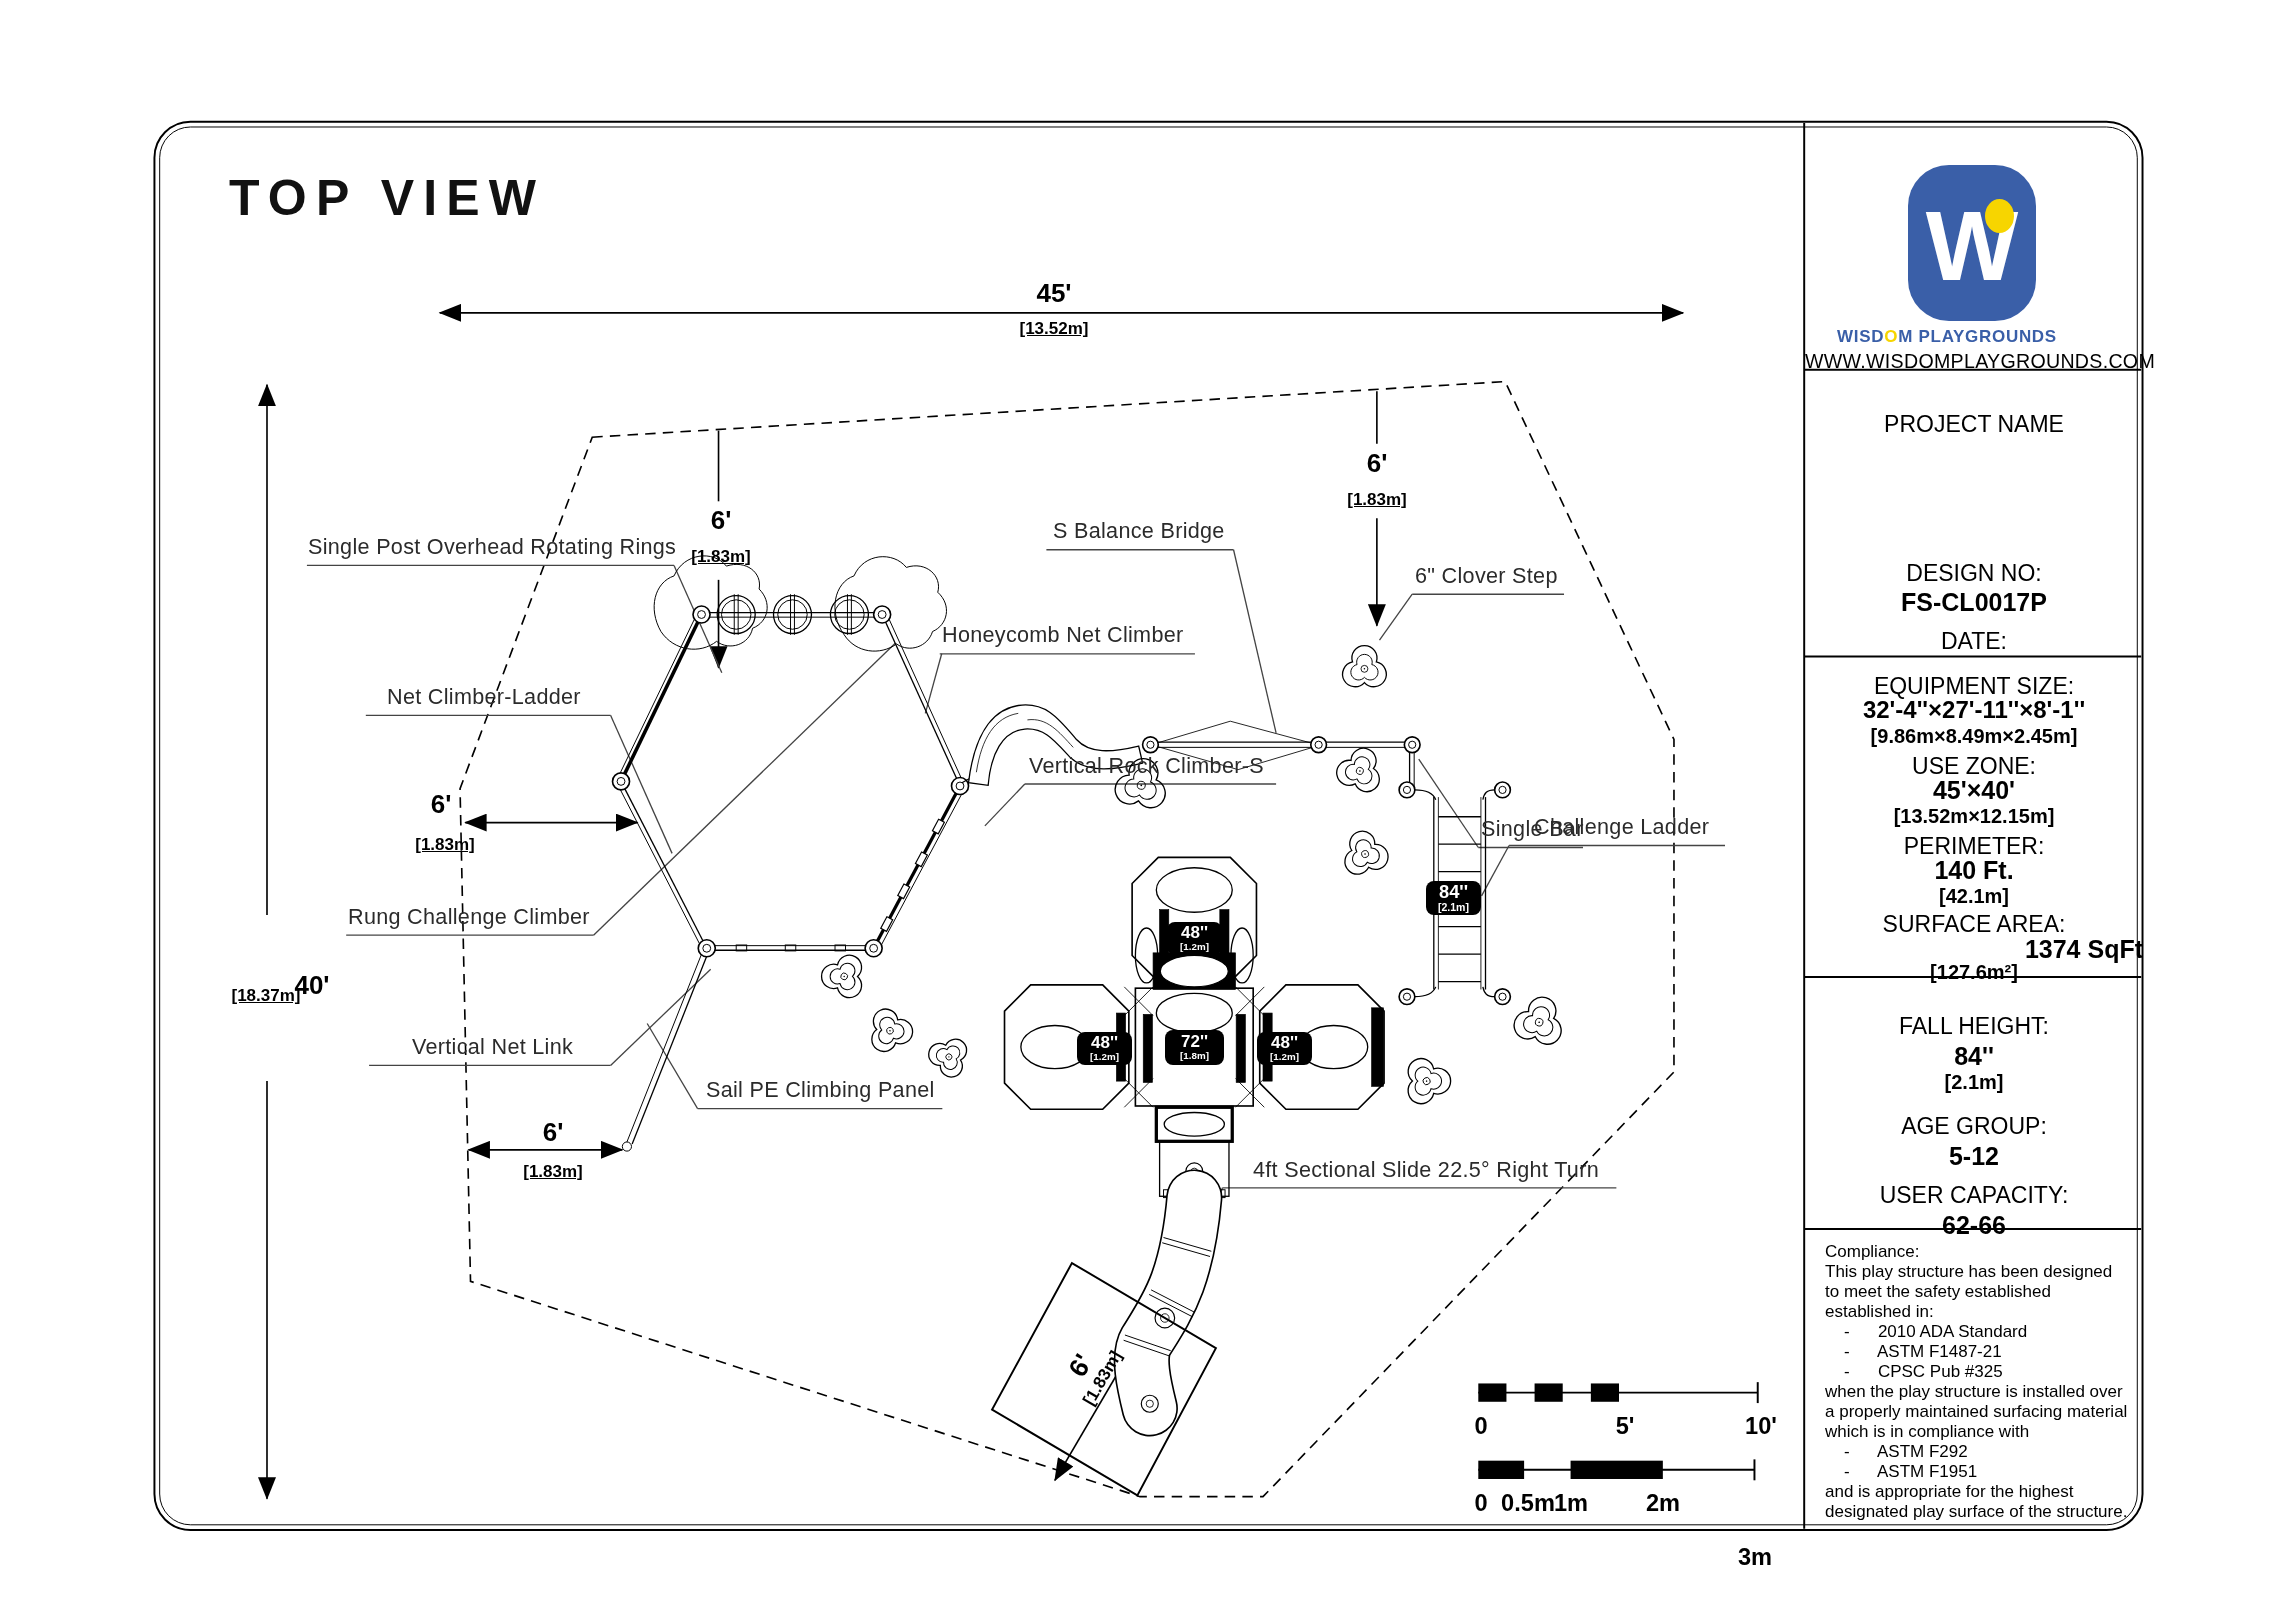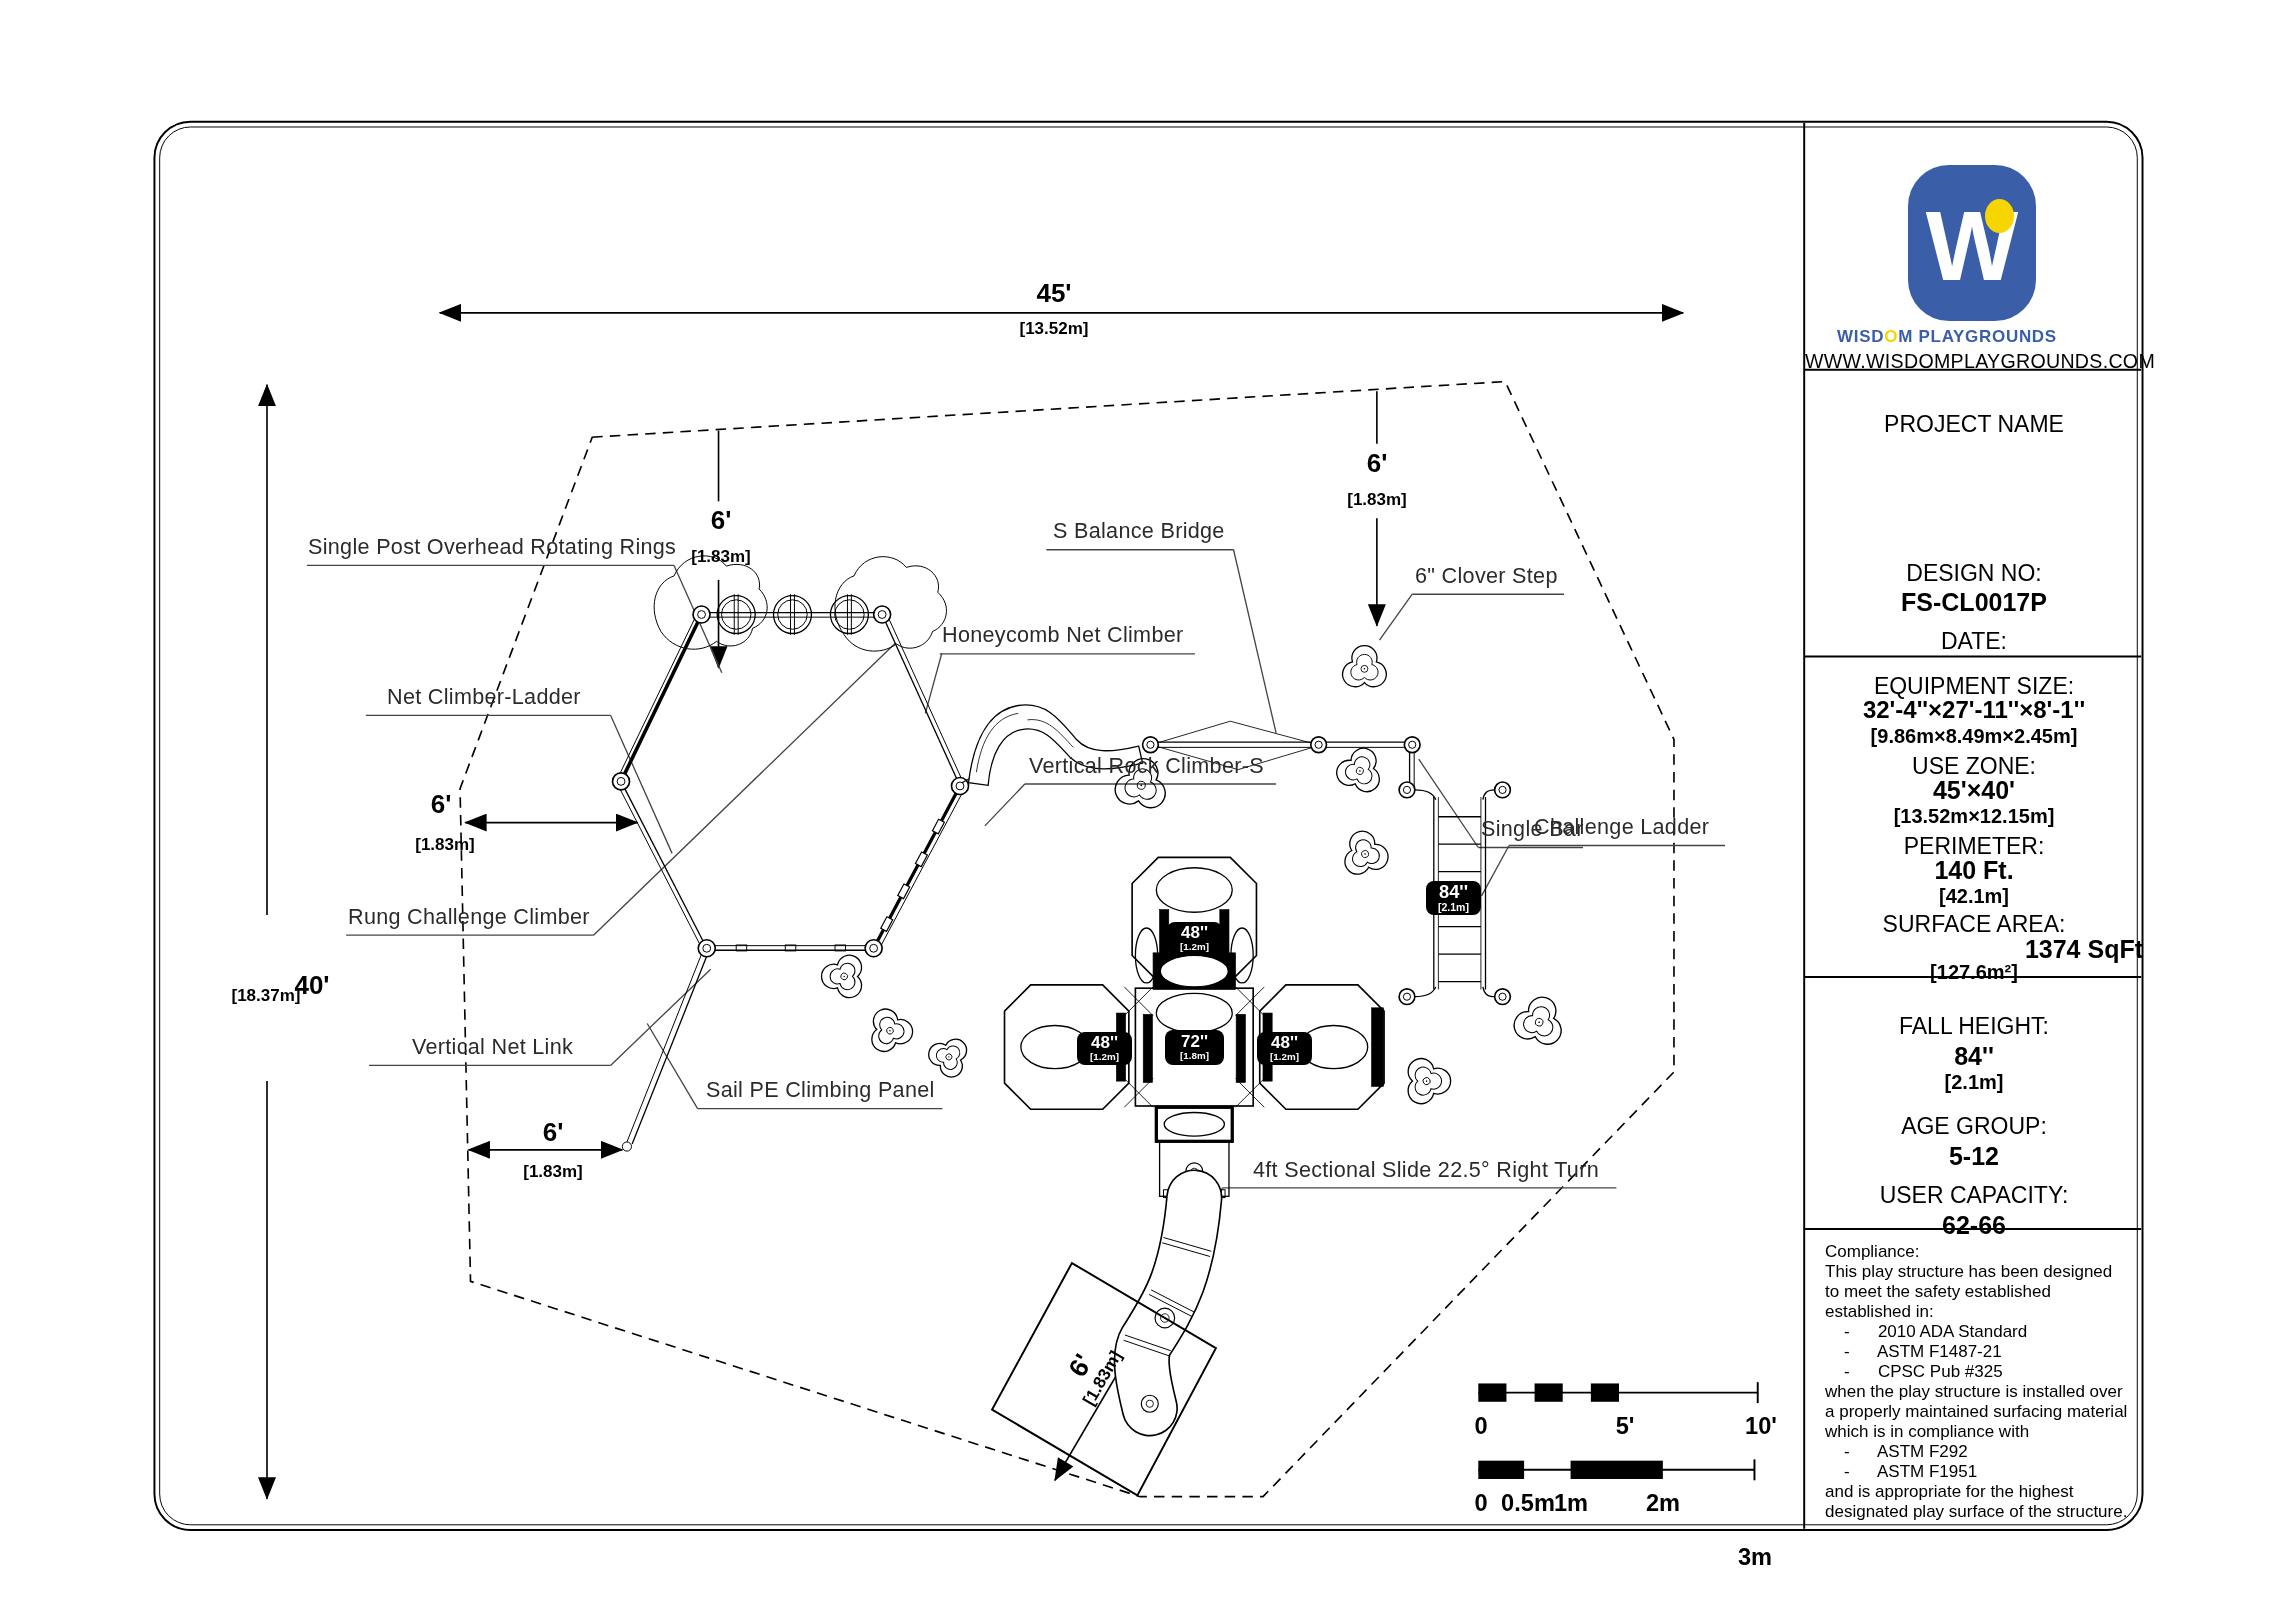--- a/index.html
+++ b/index.html
@@ -2,21 +2,21 @@
 <html style="font-size:10.5px"><head>
 <meta charset="utf-8">
 <style>
   html,body{margin:0;padding:0;background:#e8e8e8;}
   .page{position:relative;width:2295px;height:1623px;background:#fff;font-family:"Liberation Sans",sans-serif;overflow:hidden;}
   svg.draw{position:absolute;left:0;top:0;width:2295px;height:1623px;}
   .abs{position:absolute;}
   .title{font-size:50px;font-weight:bold;letter-spacing:9.2px;color:#111;}
   .callout{position:absolute;font-size:21.6px;color:#2b2b2b;white-space:nowrap;letter-spacing:0.3px;}
   .dimv{position:absolute;font-size:26px;font-weight:bold;color:#000;transform:translateX(-50%);white-space:nowrap;}
-  .dimm{position:absolute;font-size:17px;font-weight:bold;color:#000;transform:translateX(-50%);white-space:nowrap;}
+  .dimm{position:absolute;font-size:17px;font-weight:bold;color:#000;transform:translateX(-50%);white-space:nowrap;text-decoration:underline;}
   .badge{position:absolute;background:#000;color:#fff;border-radius:7.9px;display:flex;flex-direction:column;align-items:center;justify-content:center;}
   .badge .bv{font-weight:bold;font-size:17px;line-height:1.1;}
   .badge .bm{font-weight:bold;font-size:9.8px;line-height:1.1;}
   .badge.lg .bv{font-size:18.3px;}
   .badge.lg .bm{font-size:10.5px;}
   .rotsq{position:absolute;left:1037px;top:1345px;width:105px;text-align:center;transform:rotate(-60deg);}
   .rotsq .dv{font-size:26px;font-weight:bold;}
   .rotsq .dm{font-size:17px;font-weight:bold;}
   .side-center{position:absolute;left:1805px;width:338px;text-align:center;color:#000;}
   .sh{font-size:23px;}
@@ -339,20 +339,21 @@
     <rect x="2431" y="2114" width="43" height="28" fill="#000"></rect>
   </g>
   <g>
     <line x1="2259" y1="2246" x2="2681" y2="2246" stroke="#000" stroke-width="3"></line>
     <line x1="2681" y1="2230" x2="2681" y2="2262" stroke="#000" stroke-width="3"></line>
     <rect x="2259" y="2232" width="70" height="28" fill="#000"></rect>
     <rect x="2400" y="2232" width="141" height="28" fill="#000"></rect>
   </g>
 </svg>
 
+<div class="abs title" style="left:229px;top:169px;">TOP VIEW</div>
 
 <div class="callout" style="left:308px;top:534px;">Single Post Overhead Rotating Rings</div>
 <div class="callout" style="left:387px;top:684px;">Net Climber-Ladder</div>
 <div class="callout" style="left:348px;top:904px;">Rung Challenge Climber</div>
 <div class="callout" style="left:412px;top:1034px;">Vertical Net Link</div>
 <div class="callout" style="left:706px;top:1077px;">Sail PE Climbing Panel</div>
 <div class="callout" style="left:942px;top:622px;">Honeycomb Net Climber</div>
 <div class="callout" style="left:1053px;top:518px;">S Balance Bridge</div>
 <div class="callout" style="left:1029px;top:753px;">Vertical Rock Climber-S</div>
 <div class="callout" style="left:1415px;top:563px;">6" Clover Step</div>

